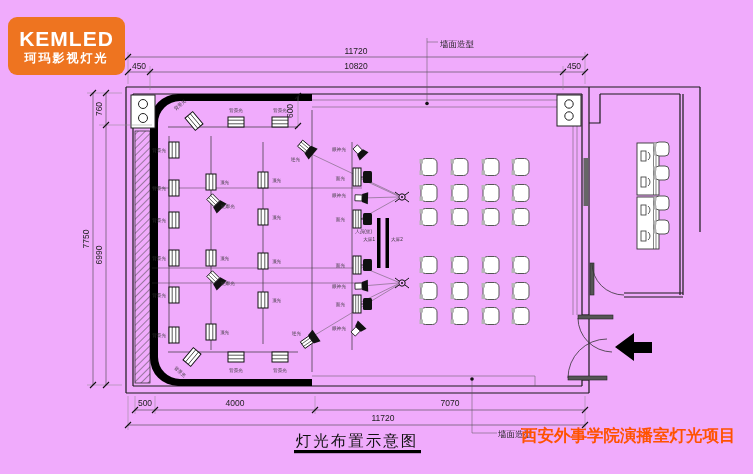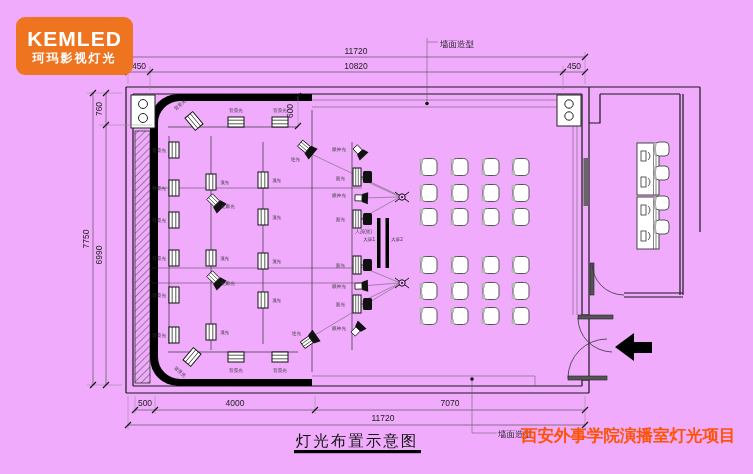--- a/index.html
+++ b/index.html
@@ -1,20 +1,20 @@
 <!DOCTYPE html>
 <html><head>
 <meta charset="utf-8">
 <style>
   html,body{margin:0;padding:0;background:#fff;}
   .stage{position:relative;width:753px;height:474px;background:#f0abfc;overflow:hidden;
          font-family:"Liberation Sans",sans-serif;}
   .stage svg{position:absolute;left:0;top:0;}
   .logo{position:absolute;left:8px;top:17px;width:117px;height:58px;border-radius:9px;
-        display:flex;flex-direction:column;align-items:center;justify-content:center;margin-left:8px;}
+        display:flex;flex-direction:column;align-items:center;justify-content:center;}
   .logo .brand{font-weight:bold;font-size:21px;letter-spacing:1px;line-height:1;}
   .logo .sub{font-weight:bold;font-size:12px;letter-spacing:2px;margin-top:3px;line-height:1;}
   text{font-family:"Liberation Sans",sans-serif;}
   .lbl{font-size:4.6px;fill:#333;}
   .dim{font-size:8.5px;fill:#222;}
   .ann{font-size:8.5px;fill:#222;}
   .title{font-size:15.5px;fill:#111;letter-spacing:2px;}
   .project{font-size:16.5px;font-weight:bold;}
   .s1{stroke:#1a1a1a;stroke-width:1.2;fill:none;}
   .s2{stroke:#333;stroke-width:.7;fill:none;}

